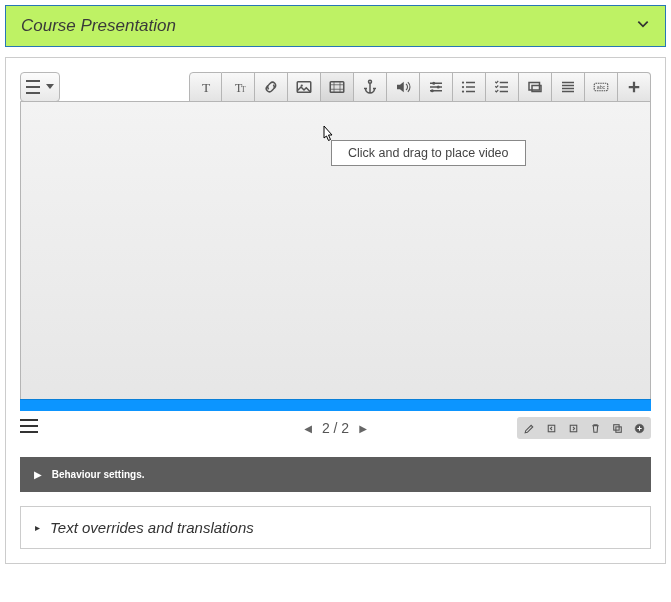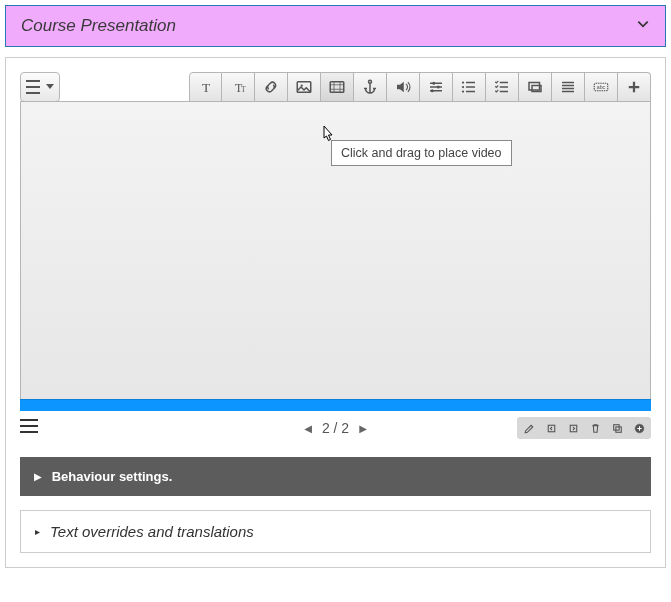--- a/index.html
+++ b/index.html
@@ -1,48 +1,48 @@
 <!DOCTYPE html>
 <html><head>
 <meta charset="utf-8">
 <style>
 * { box-sizing: border-box; margin: 0; padding: 0; }
 body { font-family: -apple-system, BlinkMacSystemFont, "Segoe UI", Arial, sans-serif; background: #fff; width: 671px; }
-.header-bar { border: 1px solid #2777b4; background: #f0abfc; padding: 10px 15px; margin: 5px 5px 0 5px; display: flex; justify-content: space-between; align-items: center; }
+.header-bar { border: 1px solid #2777b4; background: #bef264; padding: 10px 15px; margin: 5px 5px 0 5px; display: flex; justify-content: space-between; align-items: center; }
 .header-title { font-style: italic; font-size: 17px; color: #3a3a3a; }
 .chevron-down { width: 14px; height: 14px; }
 .outer-panel { border: 1px solid #ccc; margin: 10px 5px 5px 5px; padding: 14px; }
 .editor-wrap { position: relative; }
 .toolbar-row { display: flex; align-items: flex-end; }
 .menu-btn { width: 40px; height: 30px; background: linear-gradient(#fcfcfc,#e8e8e8); border: 1px solid #b8b8b8; border-radius: 4px; display: flex; align-items: center; justify-content: center; gap: 2px; cursor: pointer; margin-left: 0; }
 .menu-btn svg { display: block; }
 .spacer { flex: 1; }
 .toolbar { display: flex; }
 .tool { width: 33px; height: 30px; background: linear-gradient(#f8f8f8,#e3e3e3); border: 1px solid #b5b5b5; border-left: none; display: flex; align-items: center; justify-content: center; cursor: pointer; color: #555; }
 .tool:first-child { border-left: 1px solid #b5b5b5; border-top-left-radius: 4px; }
 .tool:last-child { border-top-right-radius: 4px; }
 .tool.active { background: linear-gradient(#eee,#d5d5d5); }
 .tool svg { width: 18px; height: 18px; fill: #555; display: block; }
 .canvas-area { position: relative; background: linear-gradient(#f3f3f3,#e6e6e6); border: 1px solid #b5b5b5; border-radius: 0 0 2px 2px; height: 310px; margin-top: -1px; }
 .canvas-content { position: absolute; inset: 0; }
 .progress-strip { height: 12px; background: #0c95ff; border-top: 1px solid #0a7fd8; margin-top: -12px; position: relative; }
 .cursor-overlay { position: absolute; left: 296px; top: 22px; z-index: 5; pointer-events: none; }
 .cursor-overlay svg { display: block; }
-.tooltip-box { position: absolute; left: 310px; top: 38px; z-index: 4; background: #fff; border: 1px solid #888; padding: 5px 9px; font-size: 12.5px; color: #444; white-space: nowrap; }
+.tooltip-box { position: absolute; left: 310px; top: 38px; z-index: 4; background: #fff; border: 1px solid #888; padding: 5px 16px; font-size: 12.5px; color: #444; white-space: nowrap; }
 .slide-nav { display: flex; align-items: center; margin-top: 6px; height: 22px; }
 .pager { position: absolute; left: 50%; transform: translateX(-50%); display: flex; align-items: center; gap: 10px; color: #555; font-size: 14px; }
 .tri { font-size: 10px; color: #666; cursor: pointer; }
 .slide-tools { display: flex; gap: 0; margin-left: auto; background: #d8d8d8; border-radius: 3px; padding: 1px; }
 .sbtn { width: 22px; height: 20px; display: flex; align-items: center; justify-content: center; cursor: pointer; border-radius: 2px; }
 .sbtn svg { width: 13px; height: 13px; fill: #555; stroke: #555; }
 .slide-nav-wrap { position: relative; display: flex; align-items: center; width: 100%; }
 .section-dark { background: #5c5c5c; color: #fff; padding: 12px 14px; margin-top: 18px; display: flex; align-items: center; gap: 10px; cursor: pointer; }
 .section-light { background: #fff; border: 1px solid #ccc; color: #333; padding: 12px 14px; margin-top: 14px; display: flex; align-items: center; gap: 10px; cursor: pointer; }
 .section-dark .arrow, .section-light .arrow { font-size: 10px; }
-.section-dark .label { font-weight: bold; font-size: 13px; }
+.section-dark .label { font-weight: bold; font-size: 10px; }
 .section-light .label { font-size: 15px; font-style: italic; }
 </style>
 </head>
 <body>
 
 <div class="header-bar">
   <span class="header-title">Course Presentation</span>
   <span>
     <svg class="chevron-down" viewBox="0 0 24 24">
         <path d="M4 8 L12 16 L20 8" fill="none" stroke="#333" stroke-width="3"></path>

